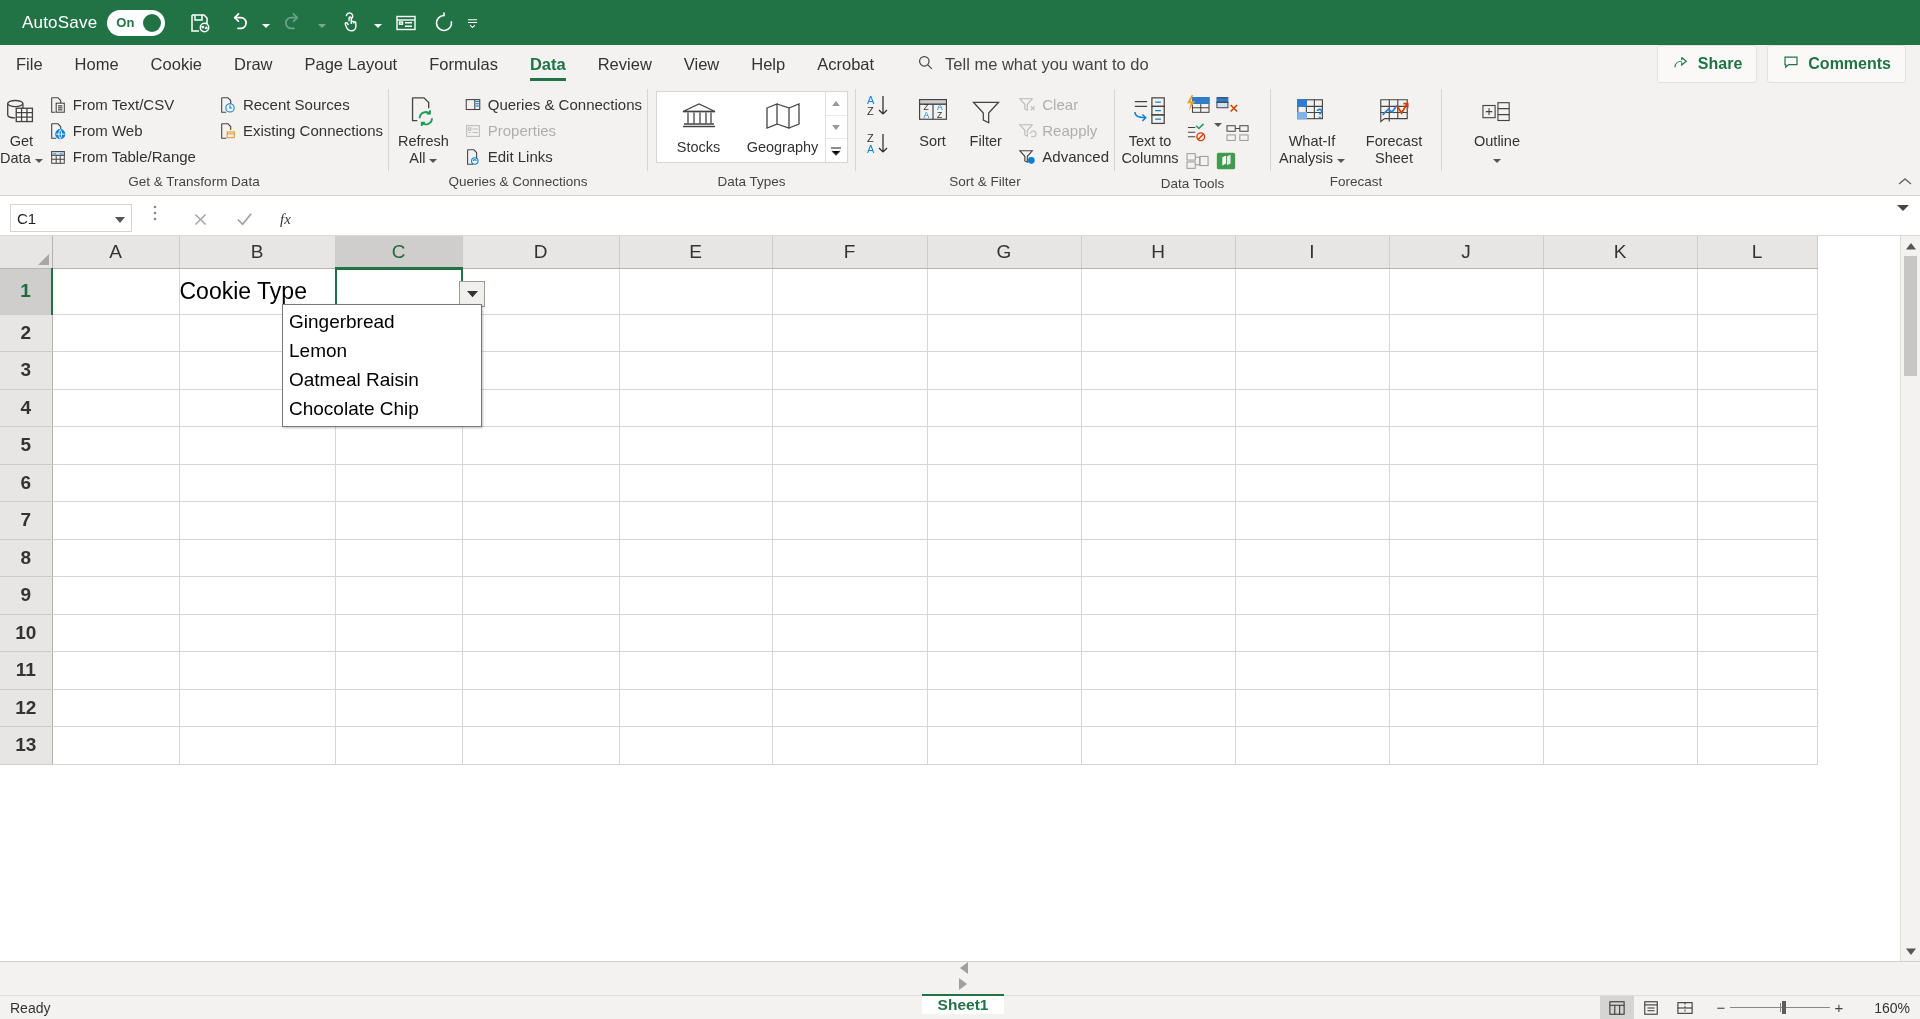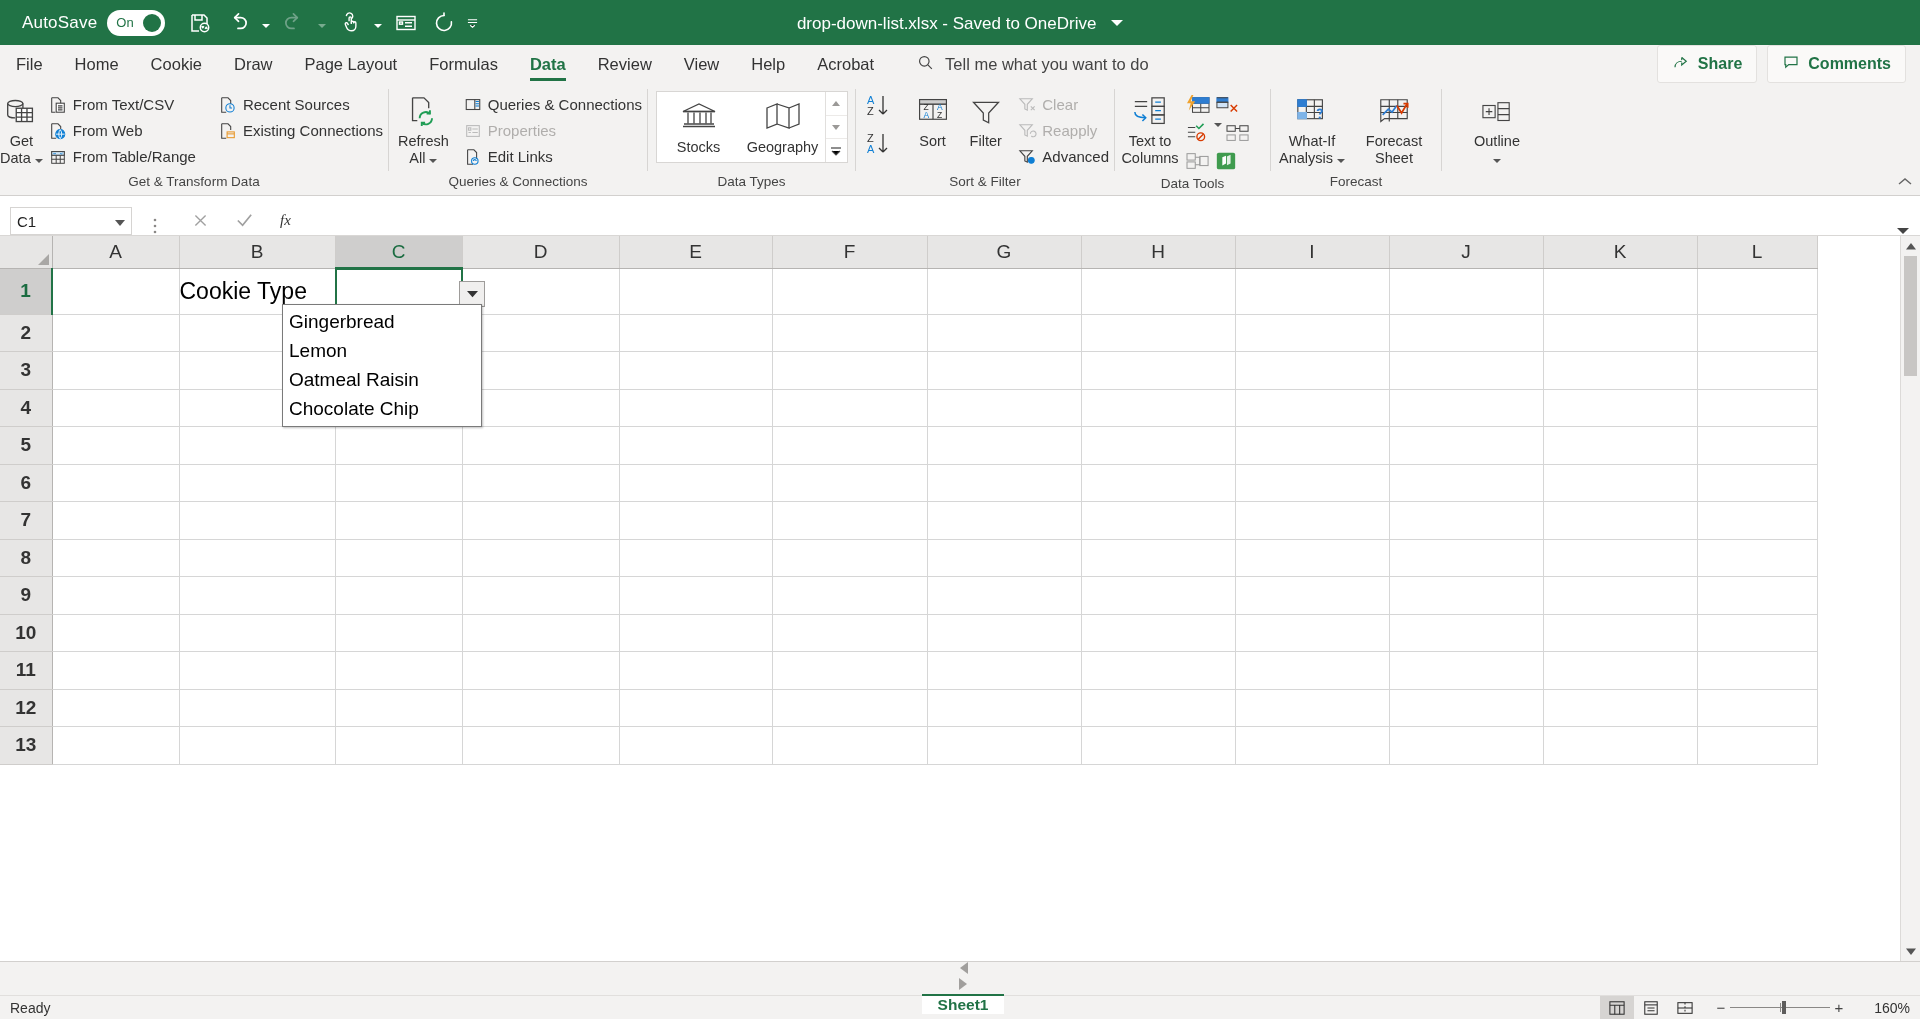--- a/index.html
+++ b/index.html
@@ -14,21 +14,21 @@
   .titlebar{
     height:45px; background:#217346; display:flex; align-items:center;
     color:#fff; position:relative;
   }
   .autosave-wrap{ display:flex; align-items:center; gap:10px; margin-left:22px; }
   .autosave-label{ font-size:17px; color:#fff; letter-spacing:.2px; }
   .toggle{
     width:58px; height:26px; border-radius:13px; background:#fff; position:relative;
     display:flex; align-items:center;
   }
-  .toggle .on-txt{ font-size:13px; color:#217346; font-weight:400; margin-left:9px; }
+  .toggle .on-txt{ font-size:13px; color:#217346; font-weight:700; margin-left:9px; }
   .toggle .knob{
     position:absolute; right:4px; top:4px; width:18px; height:18px;
     border-radius:50%; background:#217346;
   }
   .qat{ display:flex; align-items:center; gap:4px; margin-left:18px; }
   .qat-btn{
     width:34px; height:34px; display:flex; align-items:center; justify-content:center;
     border-radius:2px;
   }
   .qat-btn svg{ display:block; }
@@ -108,22 +108,22 @@
   .gal-scroll div{ flex:1; display:flex; align-items:center; justify-content:center; border-bottom:1px solid #eceaE8; }
   .gal-scroll div:last-child{ border-bottom:none; background:#fff; }
 
   .tri-up{ width:0;height:0;border-left:4px solid transparent;border-right:4px solid transparent;border-bottom:5px solid #9b9997; }
   .tri-dn{ width:0;height:0;border-left:4px solid transparent;border-right:4px solid transparent;border-top:5px solid #9b9997; }
 
   .collapse-ribbon{ position:absolute; right:8px; bottom:4px; color:#666; font-size:13px; }
 
   
   .fbar{
-    height:40px; background:#fff; display:flex; align-items:flex-end; gap:10px;
-    border-bottom:1px solid #d9d7d5; padding:0 4px;
+    height:40px; background:#fff; display:flex; align-items:flex-start; gap:10px;
+    border-bottom:1px solid #d9d7d5; padding:8px 4px;
   }
   .namebox{
     width:122px; height:28px; border:1px solid #d6d4d2; background:#fff; display:flex;
     align-items:center; padding:0 6px; font-size:15px; color:#222; margin-left:6px;
   }
   .namebox .nb-caret{ margin-left:auto; }
   .fbdots{ width:26px; display:flex; align-items:center; justify-content:center; color:#8a8886; letter-spacing:0; }
   .fb-icons{ display:flex; align-items:center; gap:0; }
   .fb-ic{ width:44px; height:30px; display:flex; align-items:center; justify-content:center; }
   .fb-input{
@@ -278,28 +278,20 @@
           <path d="M12 4.5a7.5 7.5 0 1 0 7.4 6.3"></path>
       </svg>
     </div>
     <div class="qat-caret">
       <svg width="11" height="11" viewBox="0 0 12 12" stroke="#fff" stroke-width="1.2">
           <path d="M1 3h10M1 6h10M3.5 9l2.5 2.2L8.5 9"></path>
         </svg>
     </div>
   </div>
 
-  <div class="title-center">
-    <span>drop-down-list.xlsx  -  Saved to OneDrive</span>
-    <span class="title-caret">
-      <svg width="12" height="8" viewBox="0 0 12 8" fill="#fff">
-          <path d="M0 1l6 6 6-6z"></path>
-        </svg>
-    </span>
-  </div>
 
 </div>
 
 <div class="tabbar">
   <div class="tab">
       <span>File</span>
     </div>
   <div class="tab">
       <span>Home</span>
     </div>

